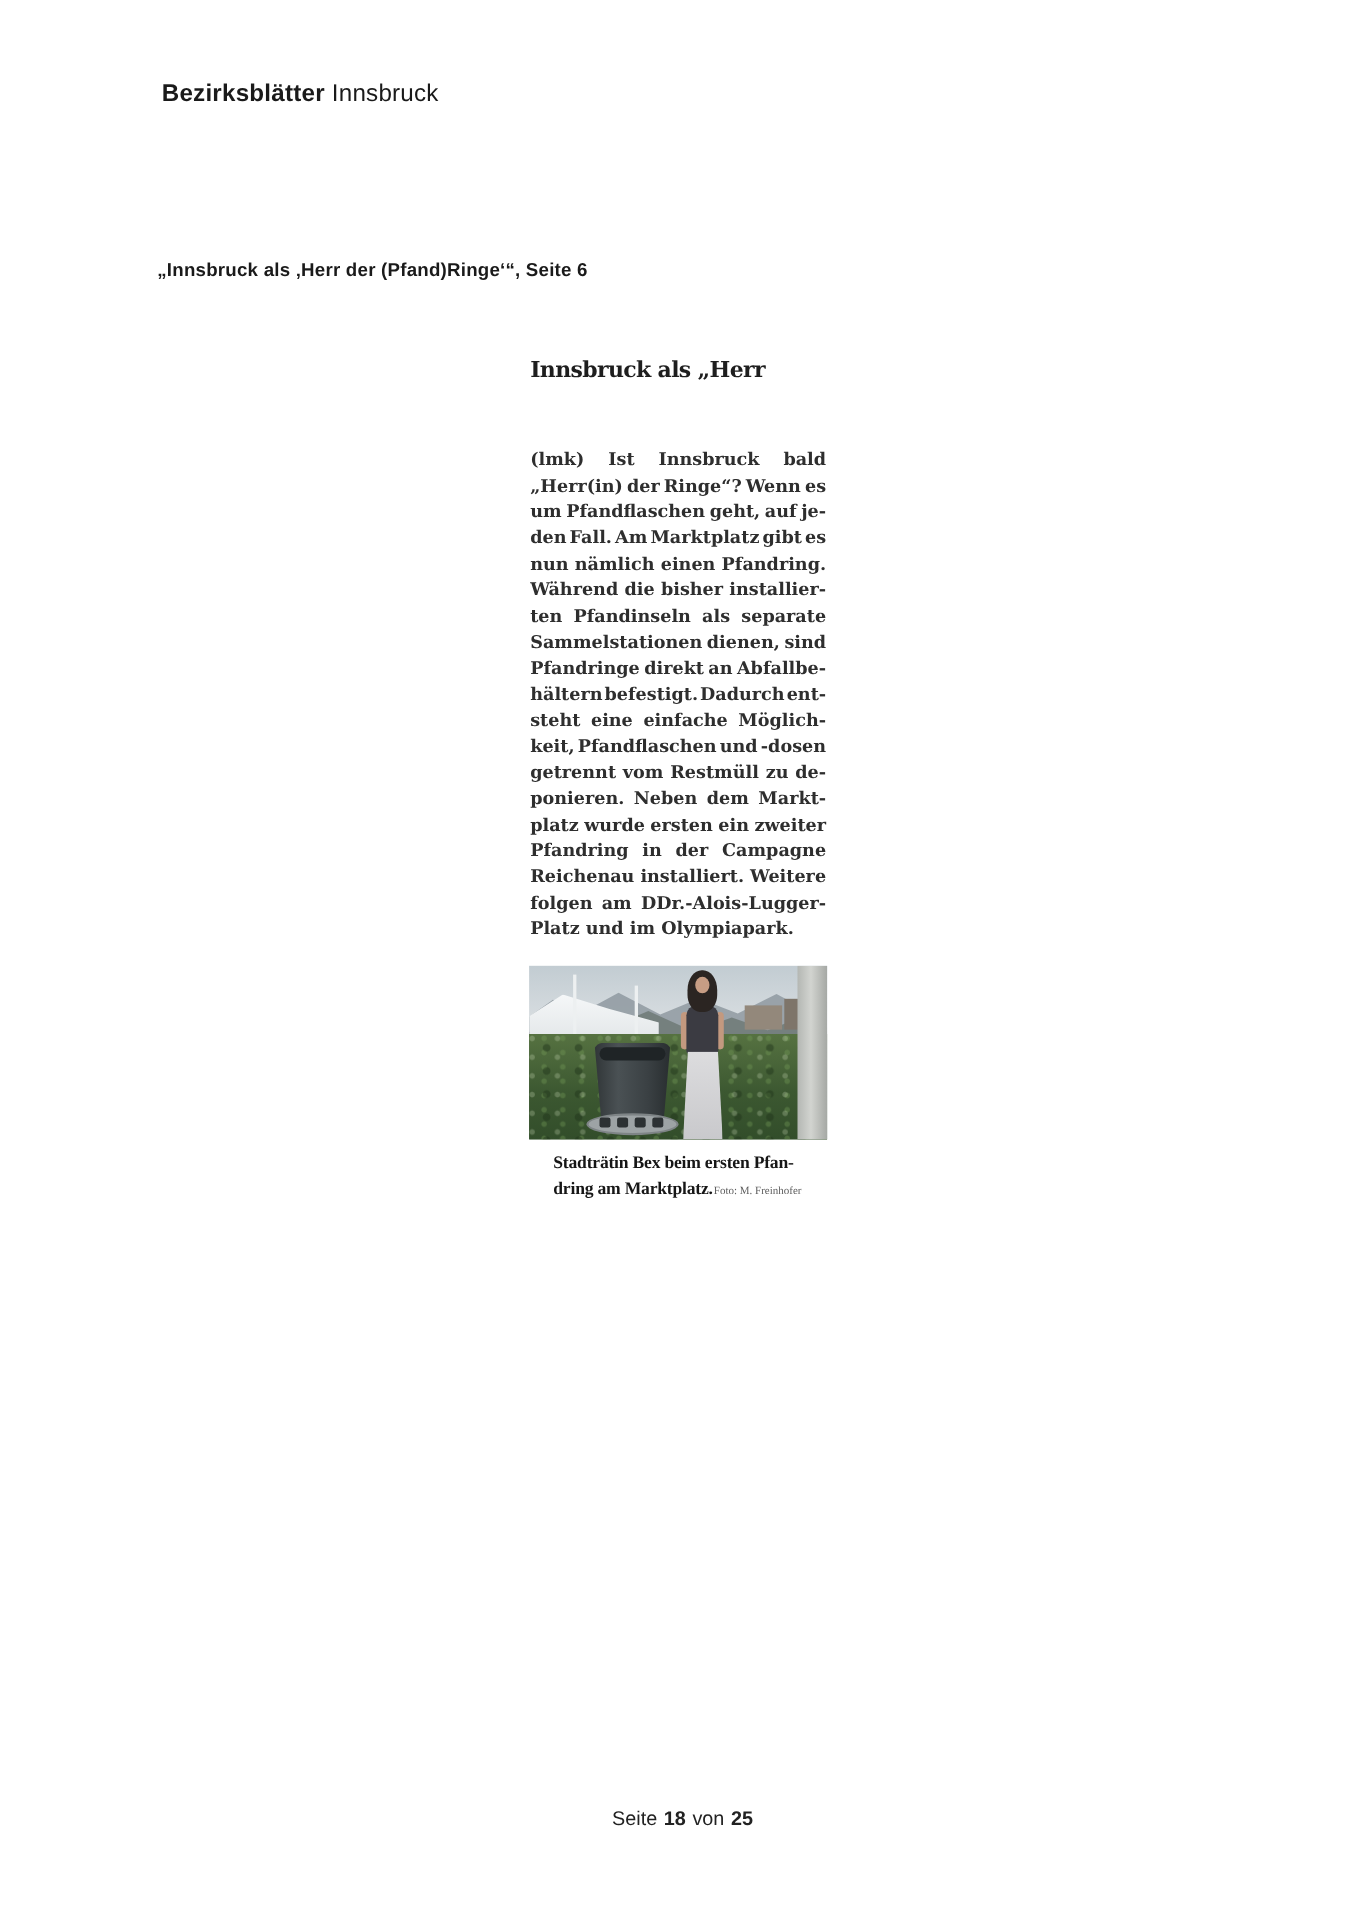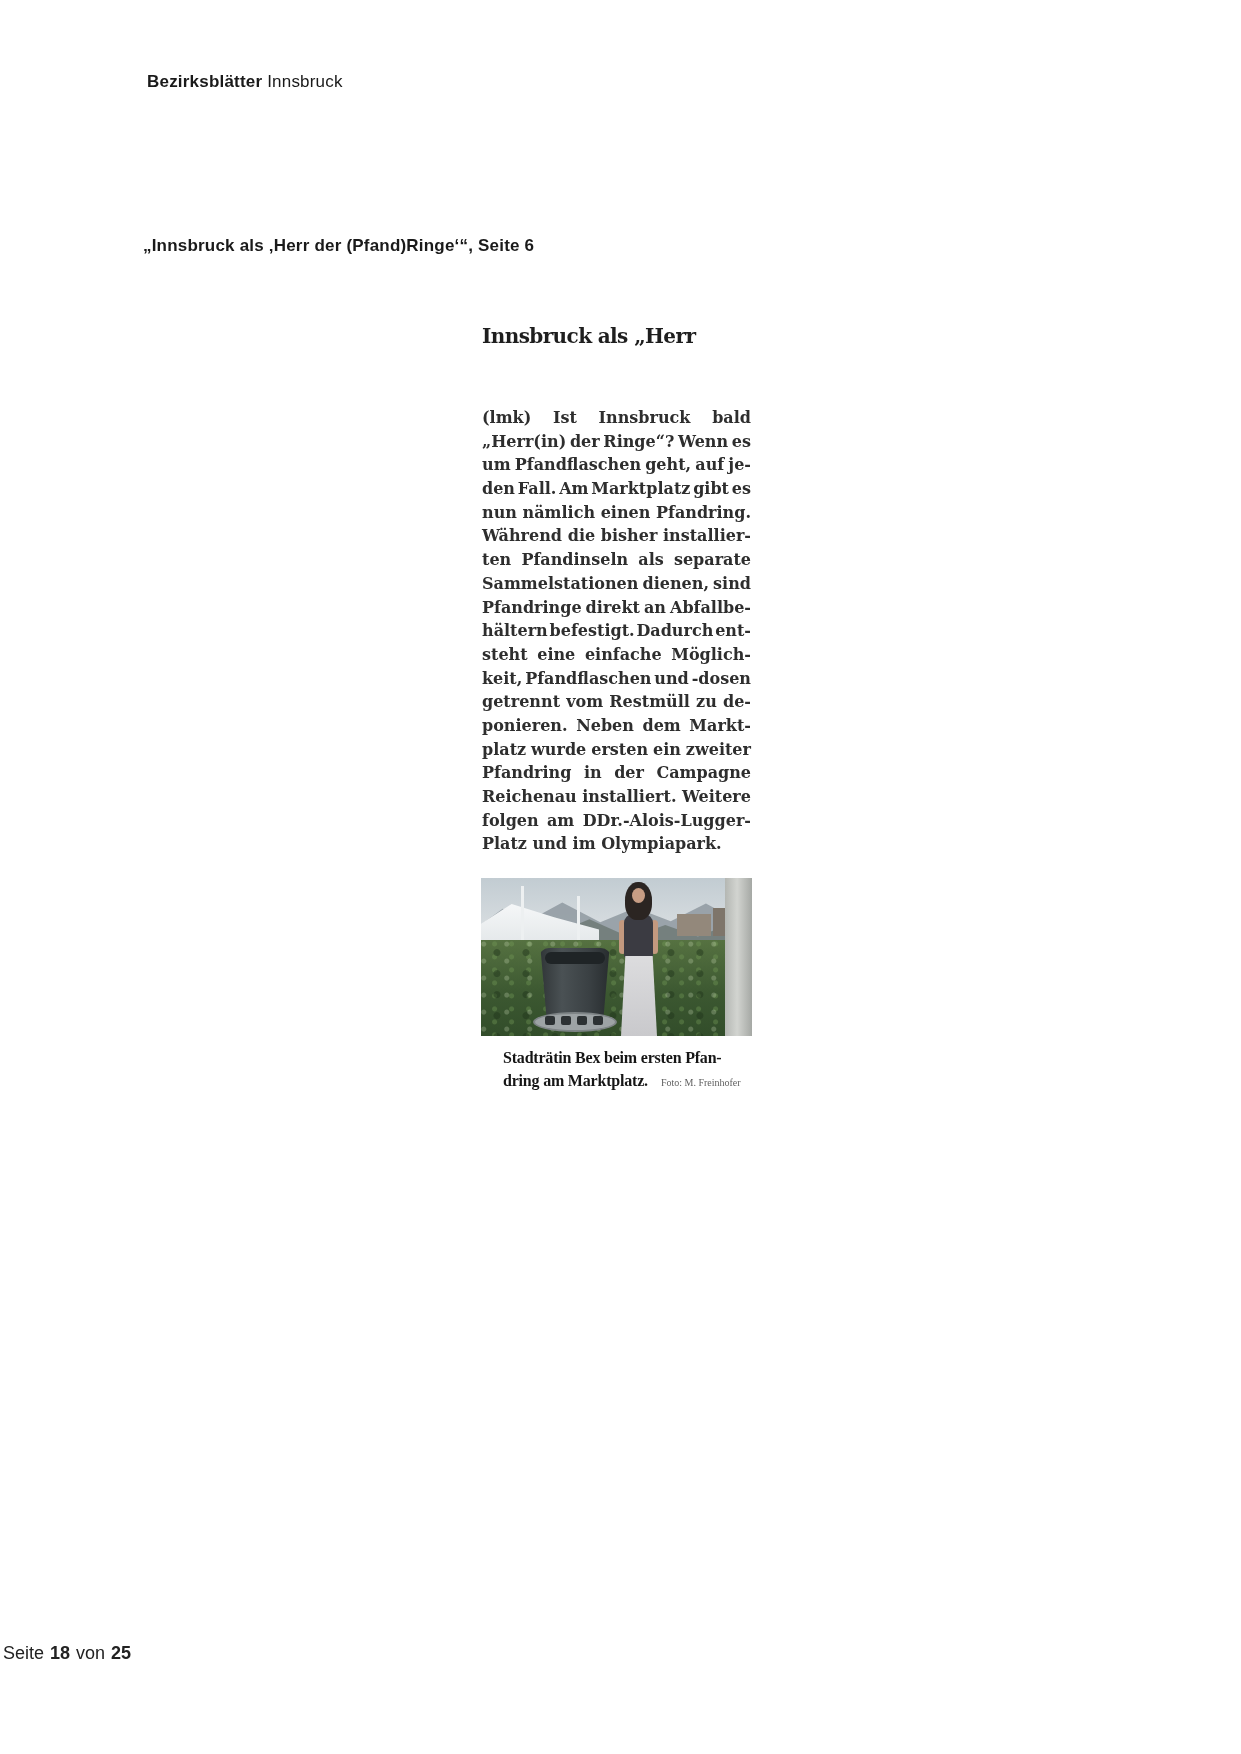--- a/index.html
+++ b/index.html
@@ -2,29 +2,29 @@
 <html><head>
 <meta charset="utf-8">
 <style>
   html,body{margin:0;padding:0;}
   body{
     width:1241px;height:1754px;position:relative;background:#ffffff;
     font-family:"Liberation Sans",sans-serif;color:#1a1a1a;
   }
   
   .pub-header{
-    position:absolute;left:147px;top:72px;font-size:17px;letter-spacing:.2px;
+    position:absolute;left:147px;top:72px;font-size:22px;letter-spacing:.2px;
   }
   .pub-header .brand{font-weight:bold;}
   .doc-headline{
     position:absolute;left:143px;top:236px;font-size:17px;font-weight:bold;letter-spacing:.2px;
     white-space:nowrap;
   }
   .footer{
-    position:absolute;left:0;top:1643px;width:1241px;text-align:left;font-size:18px;color:#222;
+    position:absolute;left:0;top:1643px;width:1241px;text-align:center;font-size:18px;color:#222;
   }
   .footer span{margin:0 3px;}
   .footer .num{font-weight:bold;}
 
   
   .clip{position:absolute;left:482px;top:318px;width:271px;}
   .clip-title{
     font-family:"DejaVu Serif",serif;font-weight:bold;color:#1e1e1e;
     font-size:20px;line-height:36px;letter-spacing:-0.6px;white-space:nowrap;
   }
@@ -80,21 +80,21 @@
   .bin .ring{position:absolute;left:-6px;top:64px;width:84px;height:20px;border-radius:50%;
     background:#9da3a5;border:2px solid #7e8486;box-sizing:border-box;}
   .bin .slot{position:absolute;top:68px;width:10px;height:9px;background:#2c3133;border-radius:2px;}
   .bin .s1{left:6px;} .bin .s2{left:22px;} .bin .s3{left:38px;} .bin .s4{left:54px;}
 
   
   .caption{
     position:absolute;left:503px;top:1046px;width:271px;
     font-size:16px;font-weight:bold;line-height:23px;color:#161616;letter-spacing:-0.2px;font-family:Liberation Serif, serif;
   }
-  .credit{font-size:10px;font-weight:normal;color:#5f5f5f;margin-left:13px;letter-spacing:0;}
+  .credit{font-size:10px;font-weight:normal;color:#5f5f5f;margin-left:1px;letter-spacing:0;}
 </style>
 </head>
 <body>
 
 <div class="pub-header">
   <span class="brand">Bezirksblätter</span>
   <span>Innsbruck</span>
 </div>
 
 <div class="doc-headline">„Innsbruck als ‚Herr der (Pfand)Ringe‘“, Seite 6</div>

